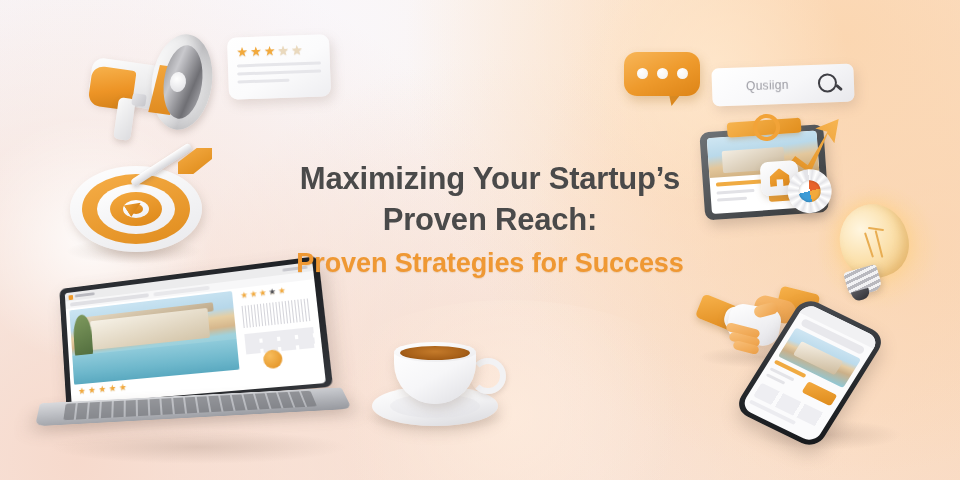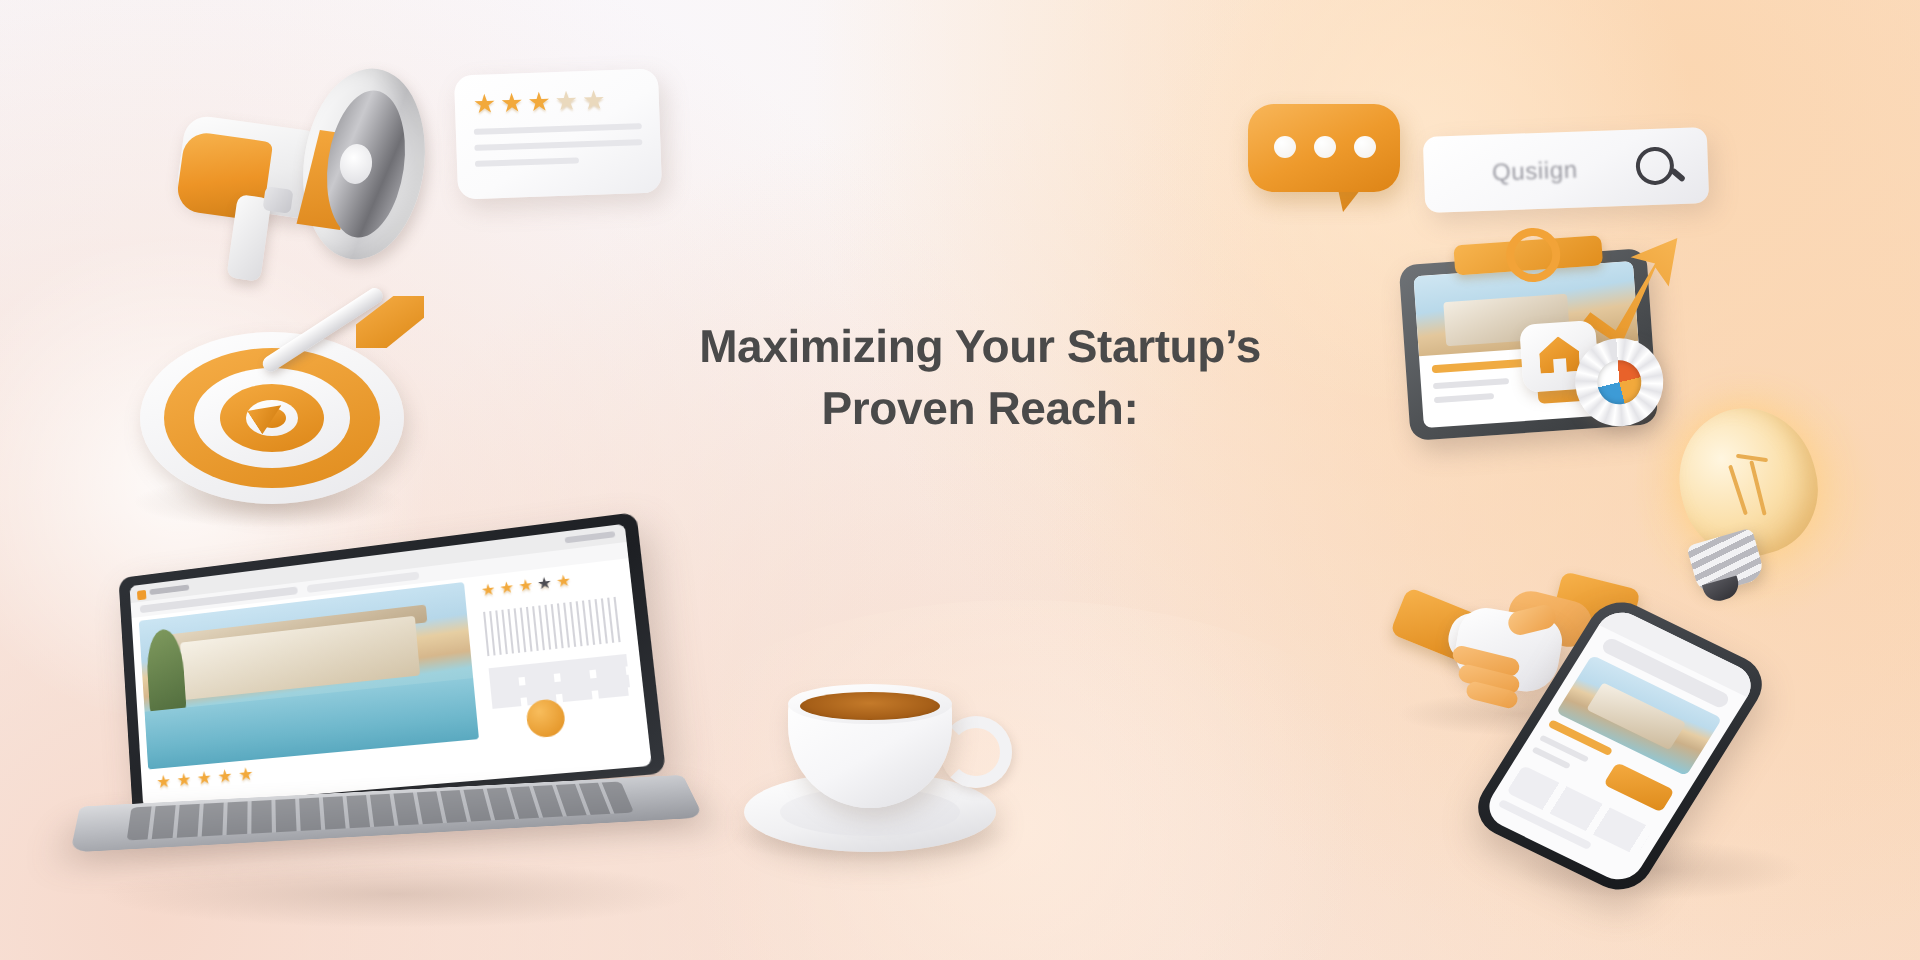--- a/index.html
+++ b/index.html
@@ -19,21 +19,21 @@
       linear-gradient(118deg,#f8f5f8 0%,#fbf4ef 32%,#fdeee2 62%,#f9e0cf 100%);
   }
   .glow{position:absolute;border-radius:50%;pointer-events:none;}
   .g1{left:560px;top:-60px;width:300px;height:260px;background:radial-gradient(circle,rgba(255,232,205,.8),rgba(255,232,205,0) 70%);}
   .g2{left:300px;top:300px;width:420px;height:230px;background:radial-gradient(circle,rgba(255,238,223,.75),rgba(255,238,223,0) 70%);}
   .g3{left:-40px;top:120px;width:260px;height:240px;background:radial-gradient(circle,rgba(255,255,255,.85),rgba(255,255,255,0) 70%);}
 
   
   #headline{position:absolute;left:240px;top:158px;width:500px;text-align:center;z-index:40;}
   .h-line{
-    font-size:23px;font-weight:700;color:#4a4a4a;line-height:1.33;
+    font-size:31px;font-weight:700;color:#4a4a4a;line-height:1.33;
     letter-spacing:-.2px;white-space:nowrap;
   }
   .h-accent{
     font-size:27px;font-weight:700;color:#ef9833;line-height:1.42;
     letter-spacing:-.1px;white-space:nowrap;margin-top:4px;
     text-shadow:0 1px 1px rgba(180,110,30,.18);
   }
 
   
   .obj{position:absolute;z-index:20;}
@@ -562,15 +562,16 @@
       <div class="ph-l2"></div>
       <div class="ph-btn"></div>
       <div class="ph-row"></div>
       <div class="ph-row2"></div>
     </div>
   </div>
 
   <div id="headline">
     <div class="h-line">Maximizing Your Startup’s</div>
     <div class="h-line">Proven Reach:</div>
+    <div class="h-accent">Proven Strategies for Success</div>
   </div>
 
 </div>
 
 </body></html>

